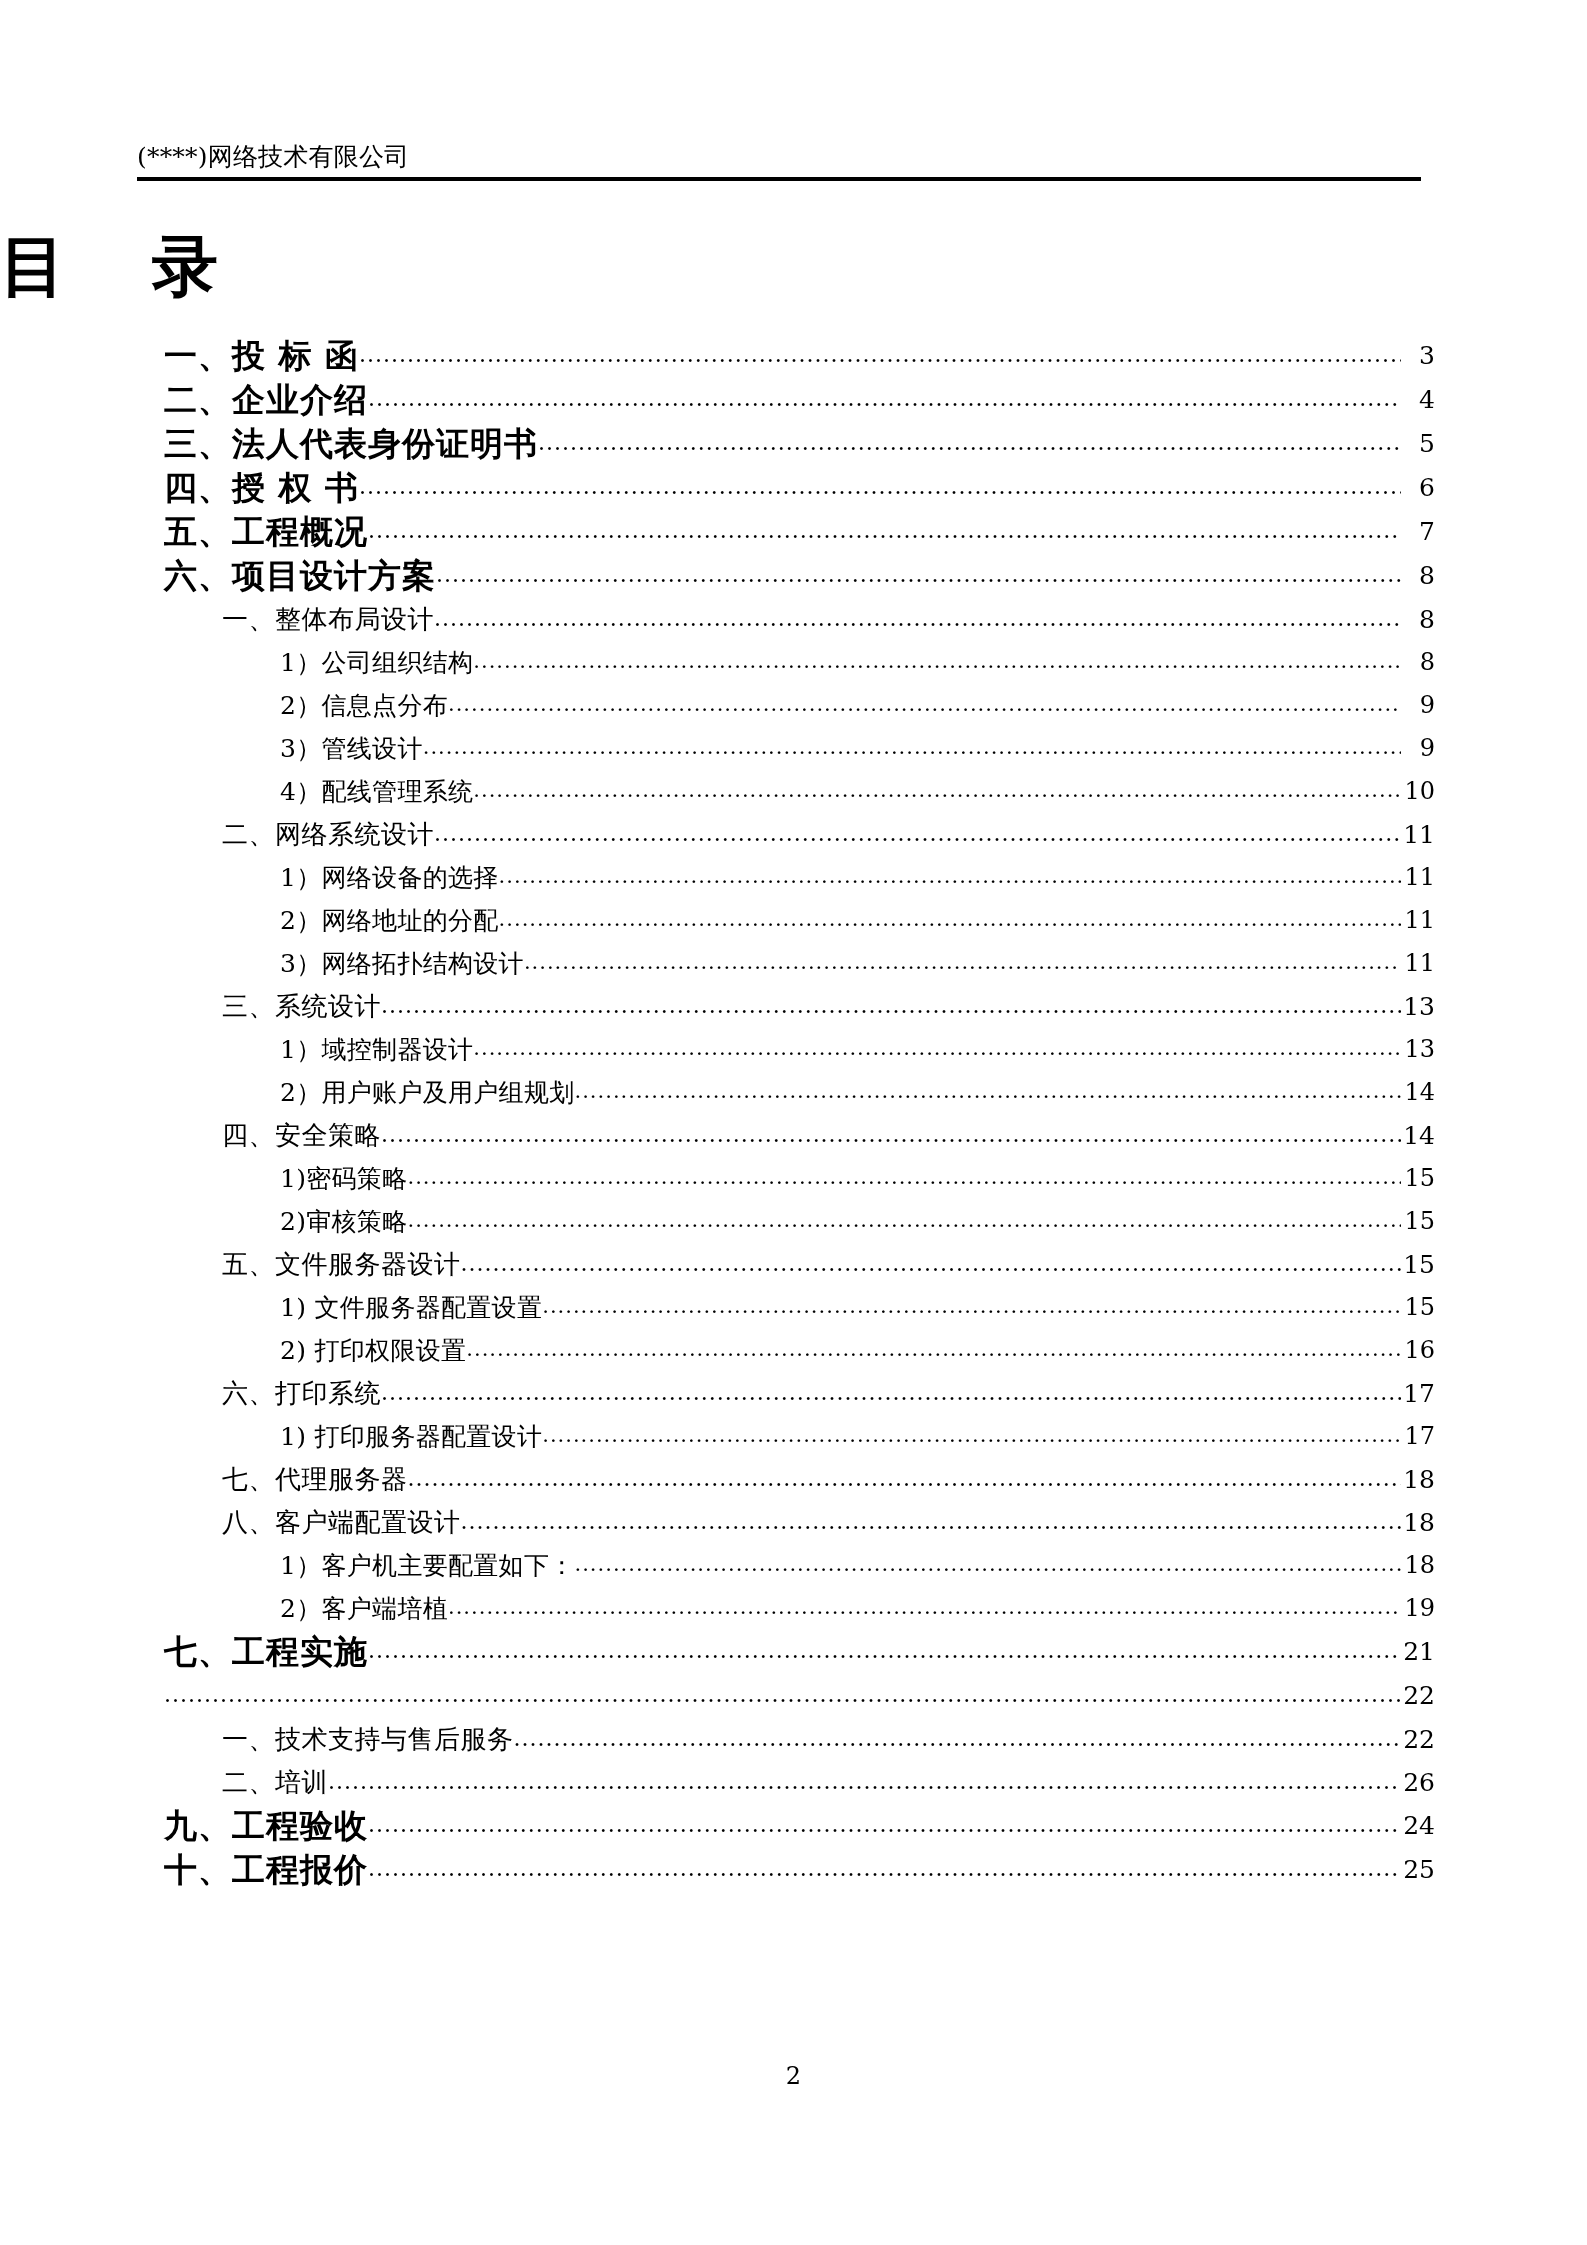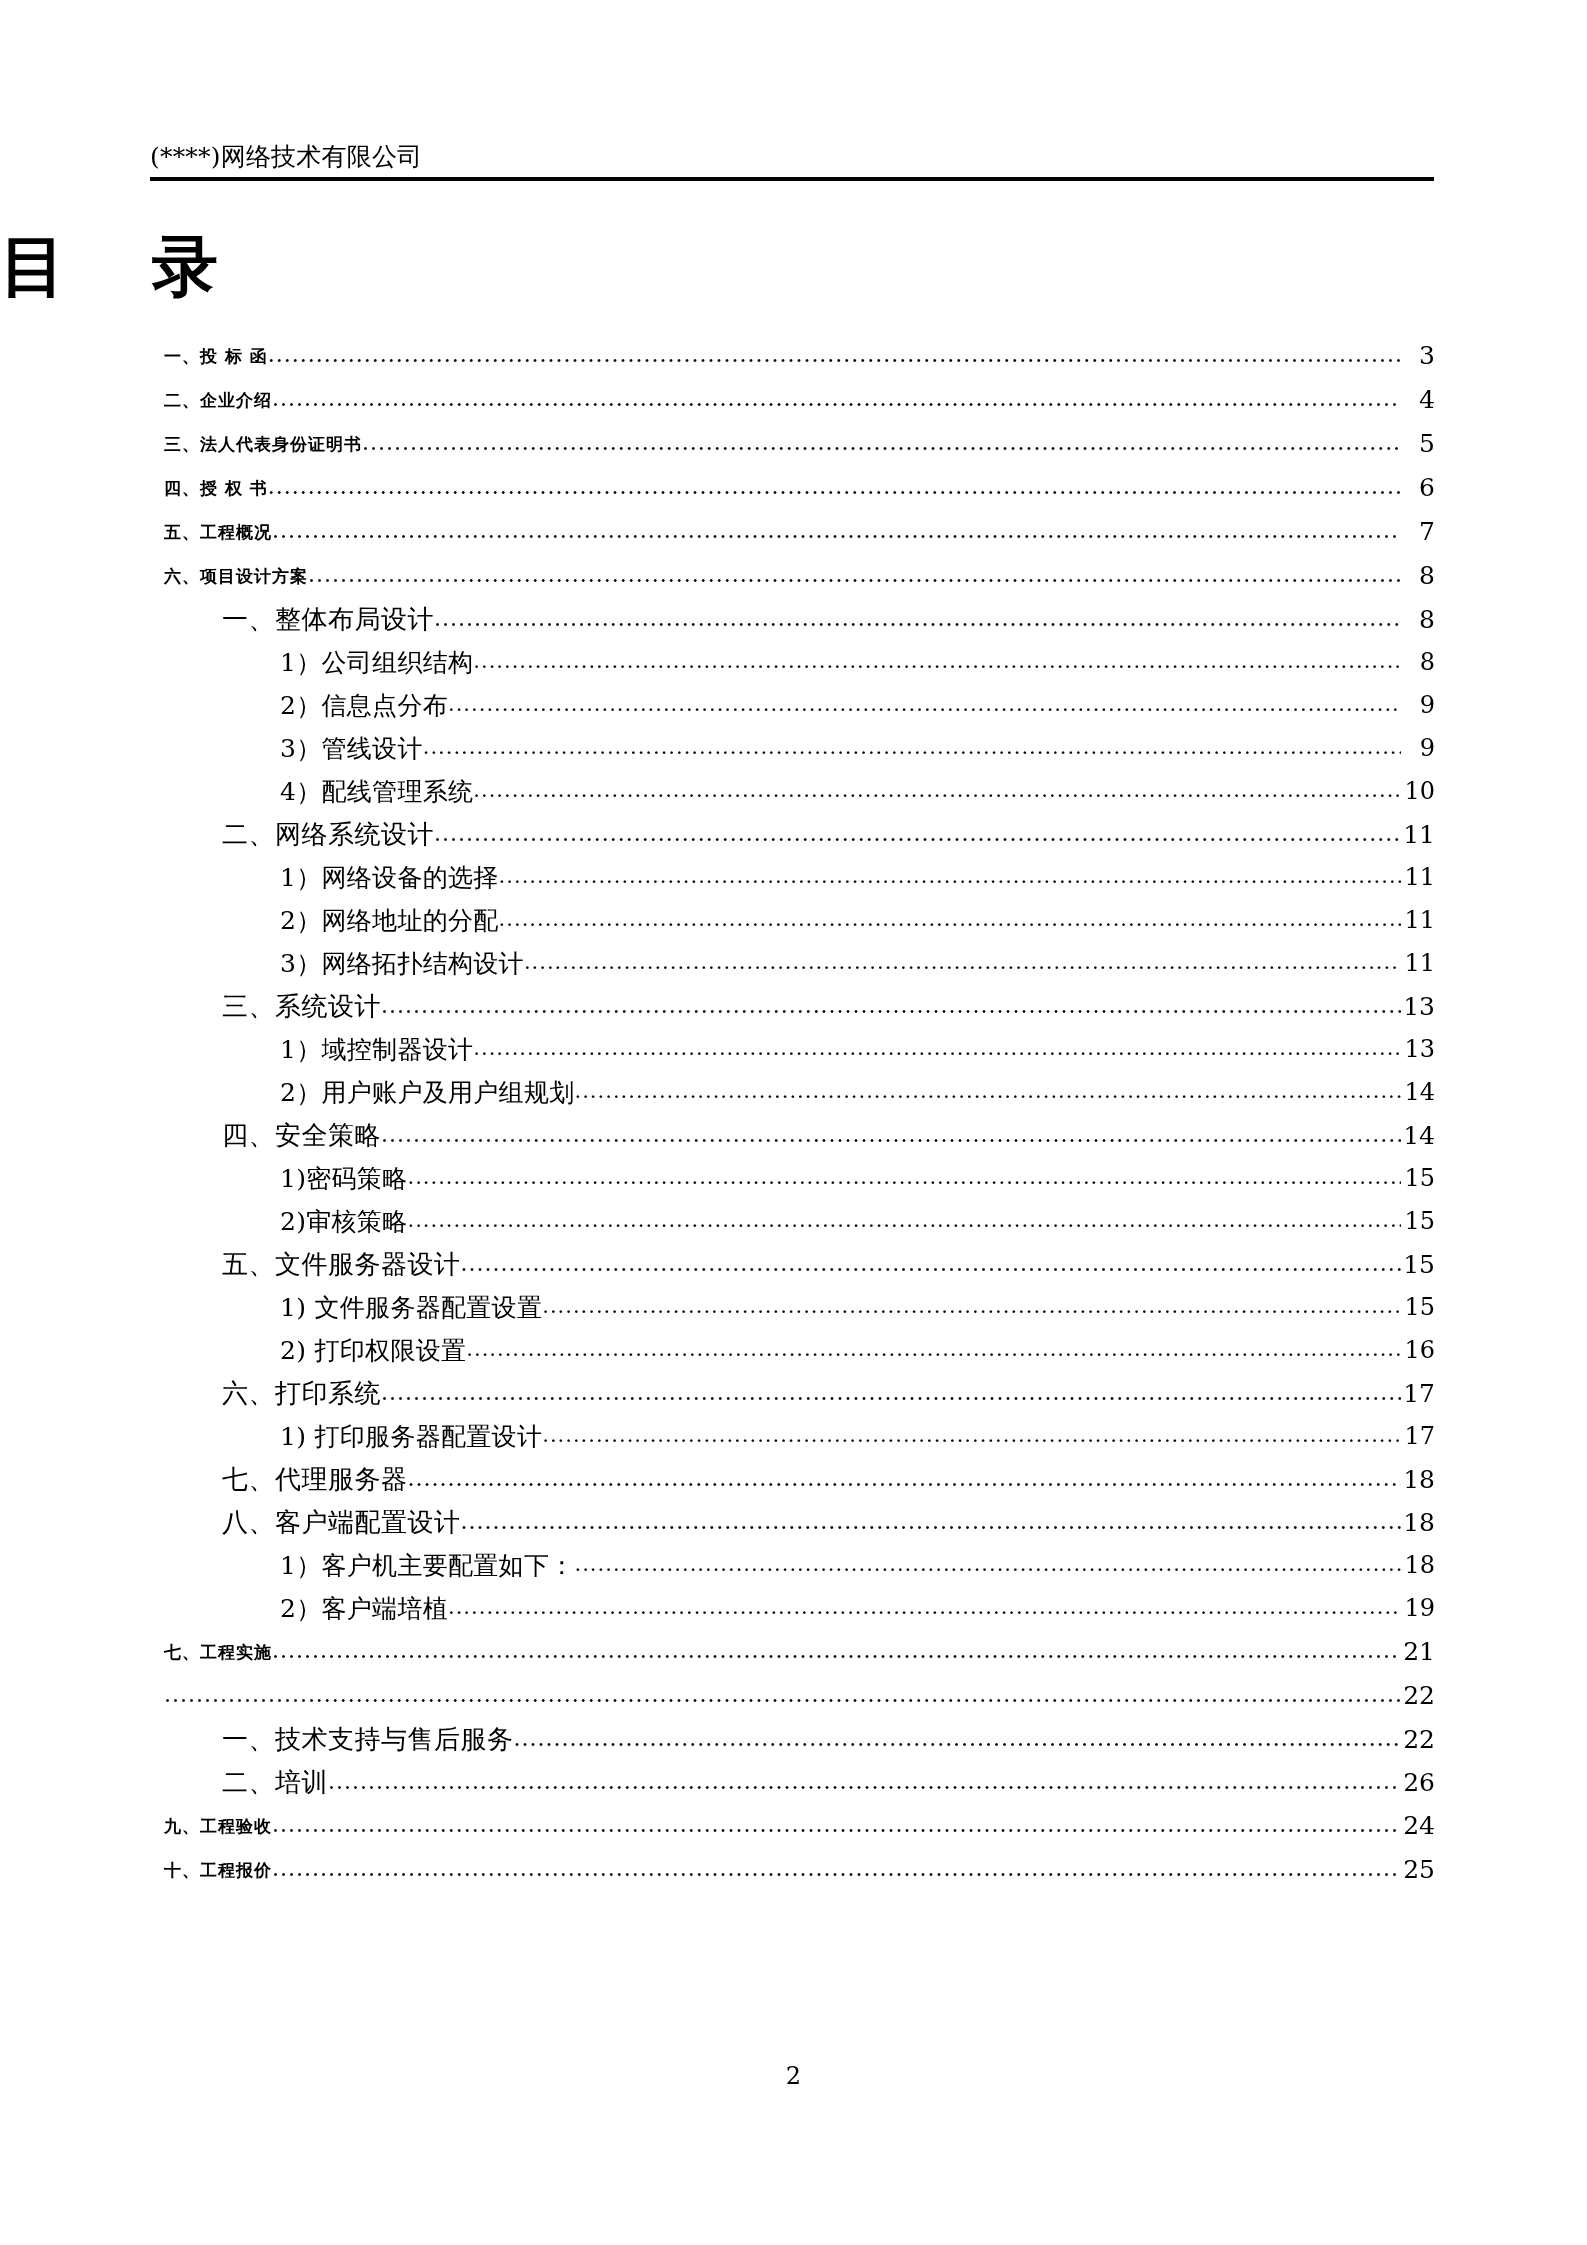--- a/index.html
+++ b/index.html
@@ -16,21 +16,21 @@
     width: 1587px;
     height: 2245px;
     background: #ffffff;
     box-sizing: border-box;
     overflow: hidden;
   }
 
   
   .header {
     position: absolute;
-    left: 150px;
+    left: 137px;
     top: 140px;
     width: 1284px;
   }
   .header-text {
     font-family: "DejaVu Serif", "Liberation Serif", serif;
     font-size: 25px;
     line-height: 34px;
     letter-spacing: 0.2px;
     white-space: nowrap;
   }
@@ -87,21 +87,21 @@
 
   
   .lvl1 {
     padding-left: 14px;
     height: 44px;
     line-height: 44px;
   }
   .lvl1 .toc-label {
     font-family: "DejaVu Sans", "Liberation Sans", sans-serif;
     font-weight: bold;
-    font-size: 17px;
+    font-size: 33px;
     letter-spacing: 1px;
   }
   .lvl1 .toc-dots {
     font-family: "DejaVu Serif", "Liberation Serif", serif;
     font-size: 22px;
     position: relative;
     top: -1px;
   }
   .lvl1 .toc-page {
     font-size: 25px;

